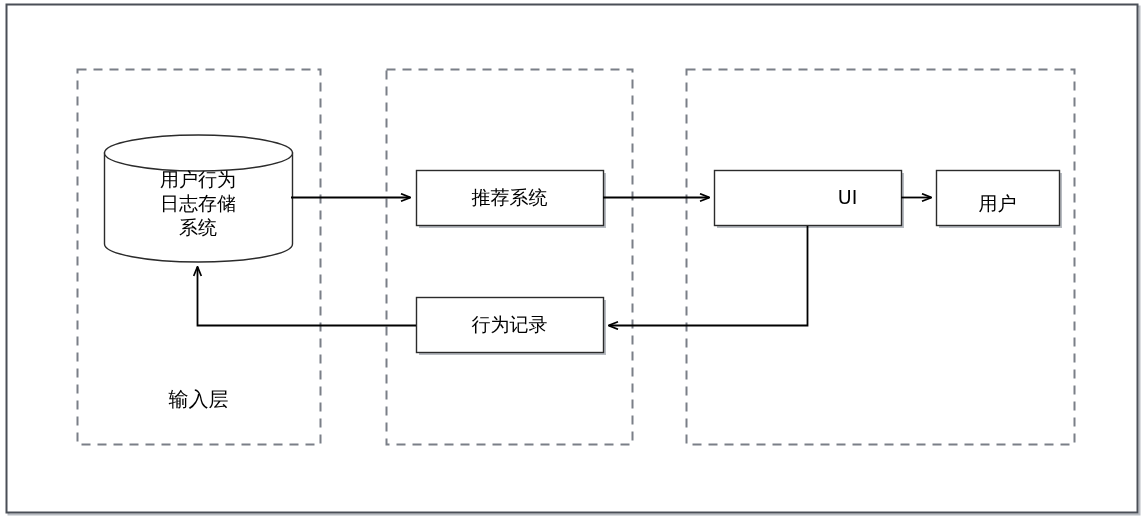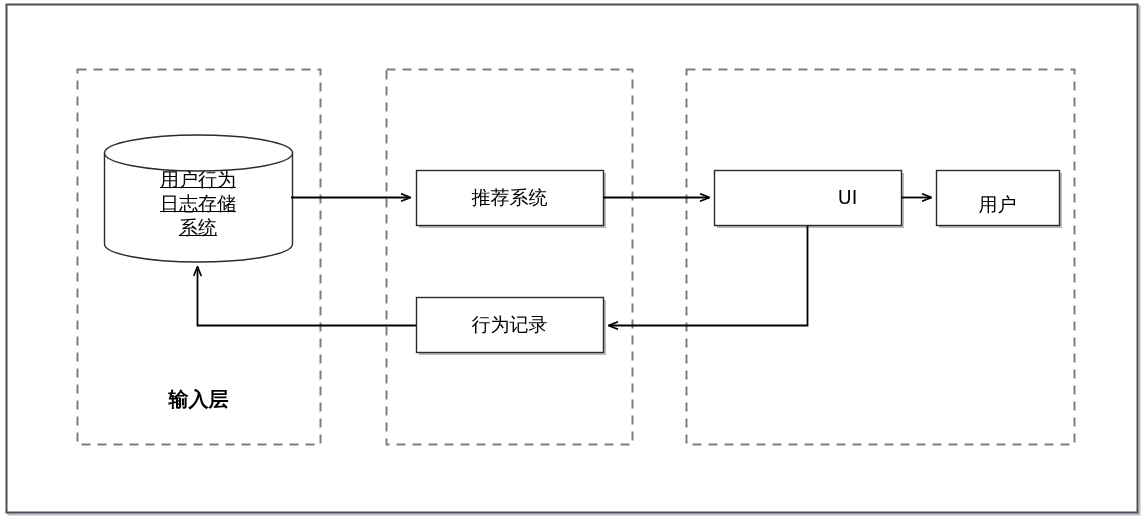--- a/index.html
+++ b/index.html
@@ -30,24 +30,24 @@
     display: flex;
     align-items: center;
     justify-content: center;
     text-align: center;
     color: #000000;
     pointer-events: none;
     line-height: 1.28;
     white-space: pre-line;
   }
   .box-label { font-size: 19px; text-align: center; }
-  .cyl-label { font-size: 19px; text-decoration: underline; }
+  .cyl-label { font-size: 19px; }
   .layer-label {
     font-size: 20px;
-    font-weight: bold;
+    font-weight: normal;
   }
 </style>
 </head>
 <body>
 
 <div id="canvas">
 
   <svg width="1147" height="525">
     <defs>
       <marker id="arrowhead" markerWidth="11" markerHeight="11" refX="9.6" refY="4.2" orient="auto" markerUnits="userSpaceOnUse">
@@ -92,19 +92,19 @@
   <div class="node-label cyl-label" style="left:104px; top:148px; width:188px; height:110px;">用户行为
 日志存储
 系统</div>
 
   <div class="node-label box-label" style="left:416px; top:170px; width:187px; height:55px;">推荐系统</div>
 
   <div class="node-label box-label" style="left:416px; top:297px; width:187px; height:55px;">行为记录</div>
 
   <div class="node-label box-label" style="left:754px; top:170px; width:187px; height:55px;">UI</div>
 
-  <div class="node-label box-label" style="left:936px; top:170px; width:123px; height:69px;">用户</div>
+  <div class="node-label box-label" style="left:936px; top:170px; width:123px; height:69px;font-family:Liberation Serif, serif;">用户</div>
 
   <div class="node-label layer-label" style="left:77px; top:385px; width:243px; height:30px;">输入层</div>
 
 
 
 </div>
 
 </body></html>

